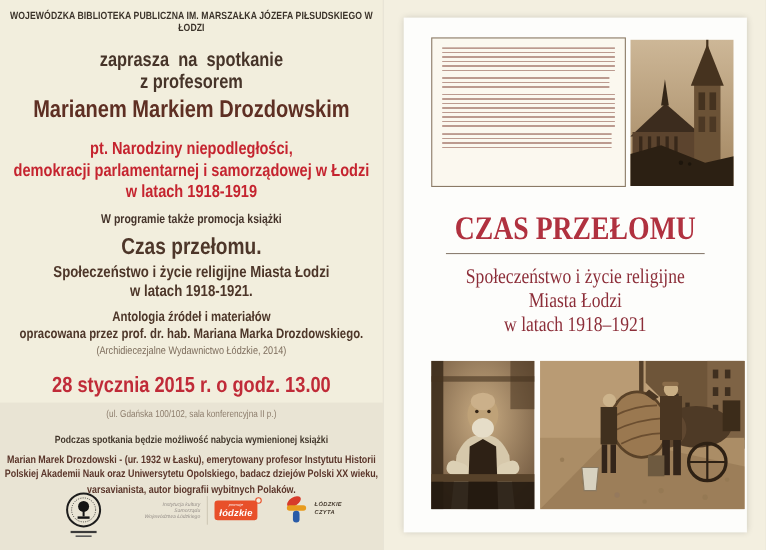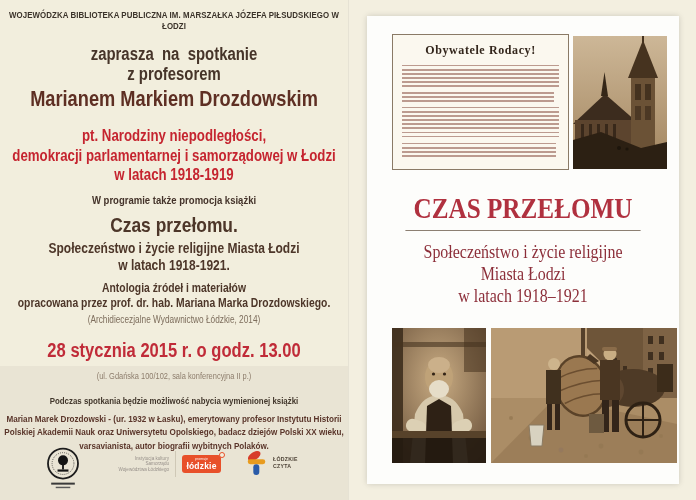--- a/index.html
+++ b/index.html
@@ -19,21 +19,21 @@
   .book-title { margin-top:6px; font-size:21px; line-height:23px; font-weight:bold; color:#4d3629; }
   .book-sub { margin-top:4px; font-size:14.5px; line-height:17px; font-weight:bold; color:#4d3629; }
   .book-desc { margin-top:7px; font-size:12.5px; line-height:15px; font-weight:bold; color:#4d3629; }
   .publisher { margin-top:3px; font-size:10px; line-height:12px; color:#7d6d5c; }
   .event-date { margin-top:12px; font-size:20px; line-height:24px; font-weight:bold; color:#c02b38; }
   .venue { margin-top:9px; font-size:9px; line-height:10px; color:#8d7d6c; }
   .purchase { margin-top:14px; font-size:9.5px; line-height:11px; font-weight:bold; color:#41362b; }
   .bio { margin:6px auto 0; width:416px; font-size:9.8px; line-height:13.5px; font-weight:bold; color:#5a352a; }
 
   
-  .logos-row { position:absolute; left:3px; top:444px; width:348px; height:50px; }
+  .logos-row { position:absolute; left:16px; top:444px; width:348px; height:50px;font-style:italic; }
   .seal { position:absolute; left:40px; top:2px; }
   .mid-logo { position:absolute; left:108px; top:7px; display:flex; align-items:center; }
   .mid-caption { width:58px; text-align:right; font-size:4.6px; line-height:5.6px; color:#97908a; }
   .mid-divider { width:1px; height:26px; background:#cfc8b6; margin:0 6px; }
   .lodzkie-badge { position:relative; width:39px; height:18px; background:#e8502a; border-radius:3px; color:#fff; text-align:center; }
   .lodzkie-badge .promuje { font-size:3.6px; line-height:5px; padding-top:2px; opacity:.9; }
   .lodzkie-badge .lodzkie { font-size:8.5px; line-height:9px; font-weight:bold; letter-spacing:0.2px; }
   .badge-ring { position:absolute; top:-3px; right:-4px; width:6px; height:6px; border:1.6px solid #e8502a; border-radius:50%; background:#f2eedd; }
   .czyta-logo { position:absolute; left:242px; top:5px; display:flex; align-items:center; }
   .czyta-text { margin-left:4px; font-size:5.2px; line-height:6.2px; font-weight:bold; color:#4a3f33; letter-spacing:0.3px; }
@@ -134,21 +134,20 @@
           <div>CZYTA</div>
         </div>
       </div>
     </div>
   </div>
 
   <div class="page-right">
     <div class="cover">
 
       <div class="facsimile">
-        <div class="fax-head">Obywatele Rodacy!</div>
         <div class="fl fl1"></div>
         <div class="fl fl2"></div>
         <div class="fl fl3"></div>
         <div class="fl fl4"></div>
       </div>
 
       <div class="cathedral photo-frame">
         <svg width="94" height="133" viewBox="0 0 94 133">
           <defs>
             <linearGradient id="sky" x1="0" y1="0" x2="0" y2="1">

